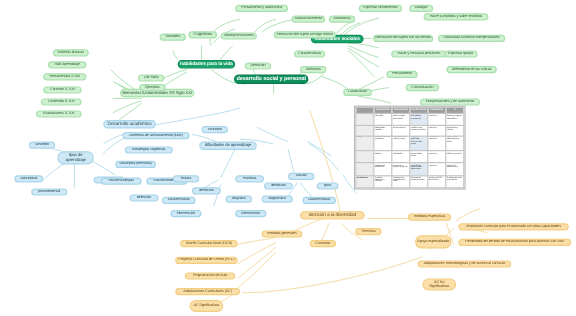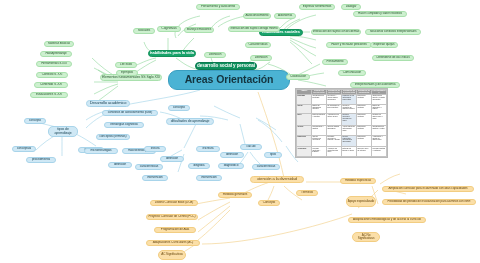--- a/index.html
+++ b/index.html
@@ -205,21 +205,20 @@
       <path d="M372,186 C374,192 376,198 378,204"></path>
       <path d="M230,198 C218,200 206,202 196,204"></path>
       <path d="M230,202 C218,208 208,214 198,220"></path>
       <path d="M230,206 C218,216 208,224 198,232"></path>
       <path d="M230,210 C218,222 208,232 198,240"></path>
       <path d="M196,244 C190,248 184,252 180,254"></path>
       <path d="M202,244 C250,244 320,226 352,214"></path>
     </g>
   </svg>
 
-  <div class="node root" style="left:168px;top:70px;width:122px;height:20px;">Areas Orientación</div>
 
   <div class="node trunk" style="left:195px;top:62px;width:62px;height:8px;">desarrollo social y personal</div>
 
   <div class="node greenmid" style="left:148px;top:50px;width:48px;height:7px;">habilidades para la vida</div>
 
   <div class="node greenmid" style="left:259px;top:29px;width:44px;height:7px;">habilidades sociales</div>
 
   <div class="node green" style="left:100px;top:74px;width:62px;height:7px;">Elementos fundamentales SS Siglo XXI</div>
 
   <div class="node blue big" style="left:86px;top:100px;width:44px;height:7px;">Desarrollo académico</div>

